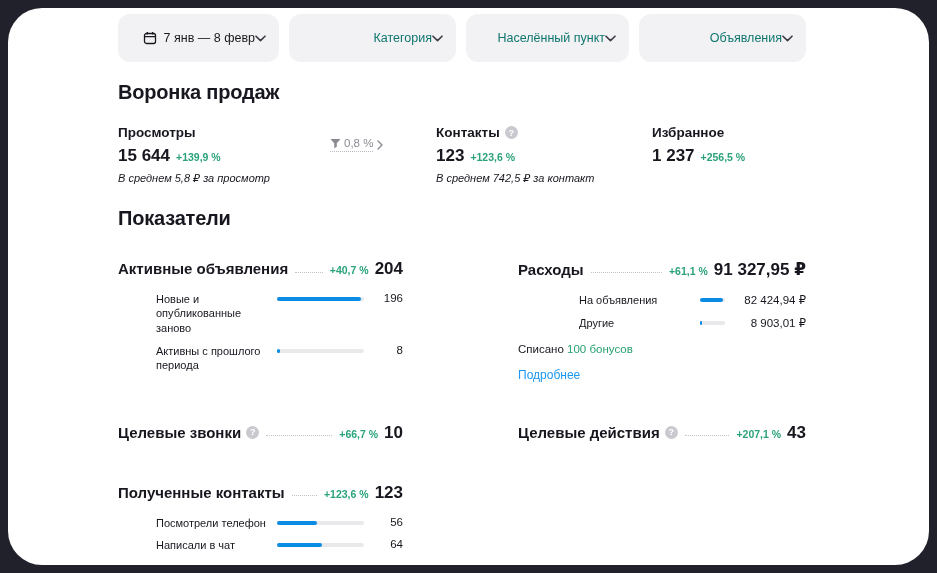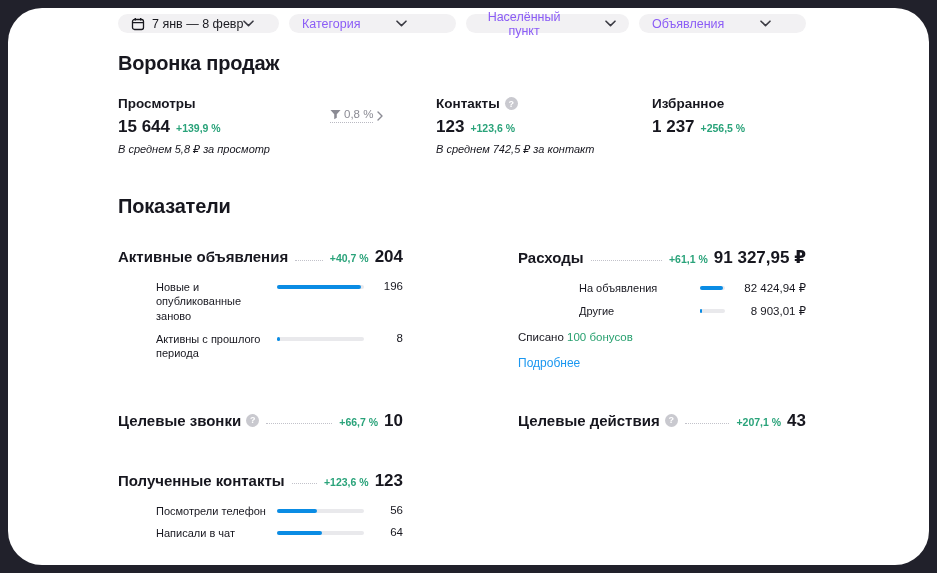--- a/index.html
+++ b/index.html
@@ -10,35 +10,35 @@
   }
   .card {
     position: absolute; left: 8px; top: 8px; right: 8px; bottom: 8px;
     background: #ffffff; border-radius: 34px; overflow: hidden;
   }
   .content { margin-left: 110px; width: 688px; }
 
   
   .filters { display: flex; gap: 10px; margin-top: 6px; }
   .pill {
-    height: 19px; border-radius: 12px; background: #f2f1f3; border: none;
-    display: flex; align-items: center; justify-content: flex-start;
+    height: 48px; border-radius: 12px; background: #f2f1f3; border: none;
+    display: flex; align-items: center; justify-content: flex-end;
     padding: 0 13px 0 13px; font-size: 12.5px; color: #19191f; cursor: pointer;
     font-family: inherit;
   }
   .pill .pill-left { display: flex; align-items: center; gap: 7px; }
-  .pill.ghost { color: #8b5cf6; gap: 36px; }
+  .pill.ghost { color: #0f766e; }
   .pill.w1 { width: 162px; } .pill.w2 { width: 168px; }
   .pill.w3 { width: 164px; } .pill.w4 { width: 168px; }
   .chev { flex: 0 0 auto; }
 
   
   .section-title { font-size: 20px; font-weight: 700; color: #17171f; letter-spacing: -0.2px; }
   .funnel-heading { margin-top: 19px; }
-  .indicators-heading { margin-top: 39px; }
+  .indicators-heading { margin-top: 22px; }
 
   
   .funnel-grid { display: grid; grid-template-columns: 212px 106px 216px 1fr; margin-top: 21px; align-items: start; }
   .metric-title { font-size: 13.5px; font-weight: 700; display: flex; align-items: center; gap: 5px; }
   .metric-value-row { margin-top: 6px; display: flex; align-items: baseline; gap: 6px; }
   .metric-value { font-size: 17px; font-weight: 700; }
   .trend { font-size: 10.5px; font-weight: 700; color: #2aa37a; white-space: nowrap; }
   .metric-sub { margin-top: 6px; font-size: 11px; color: #17171f; font-style: italic; }
   .conv { margin-top: 12px; display: flex; align-items: center; gap: 4px; color: #8b8b94; font-size: 11.5px; cursor: pointer; }
   .conv-inner { display: inline-flex; align-items: center; gap: 3px; border-bottom: 1px dotted #b9b9c2; padding-bottom: 2px; }

